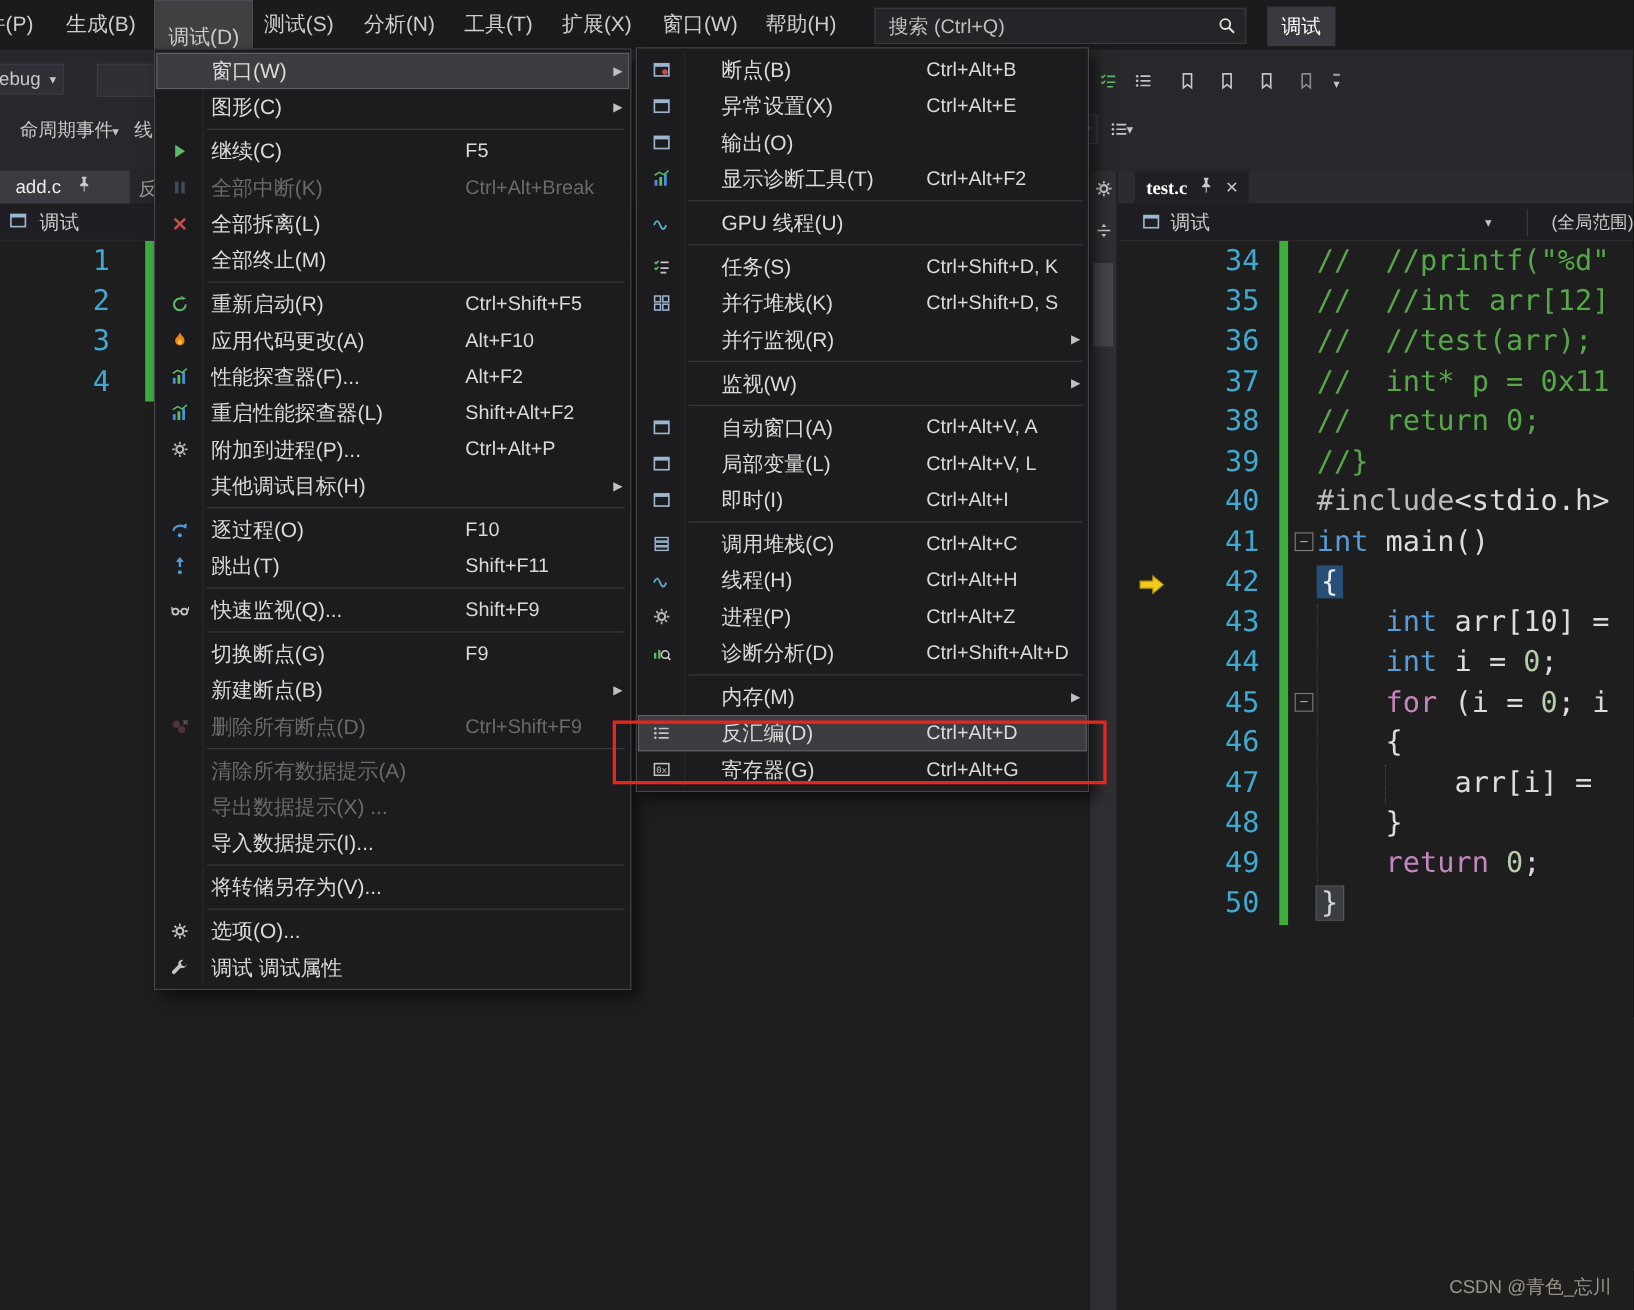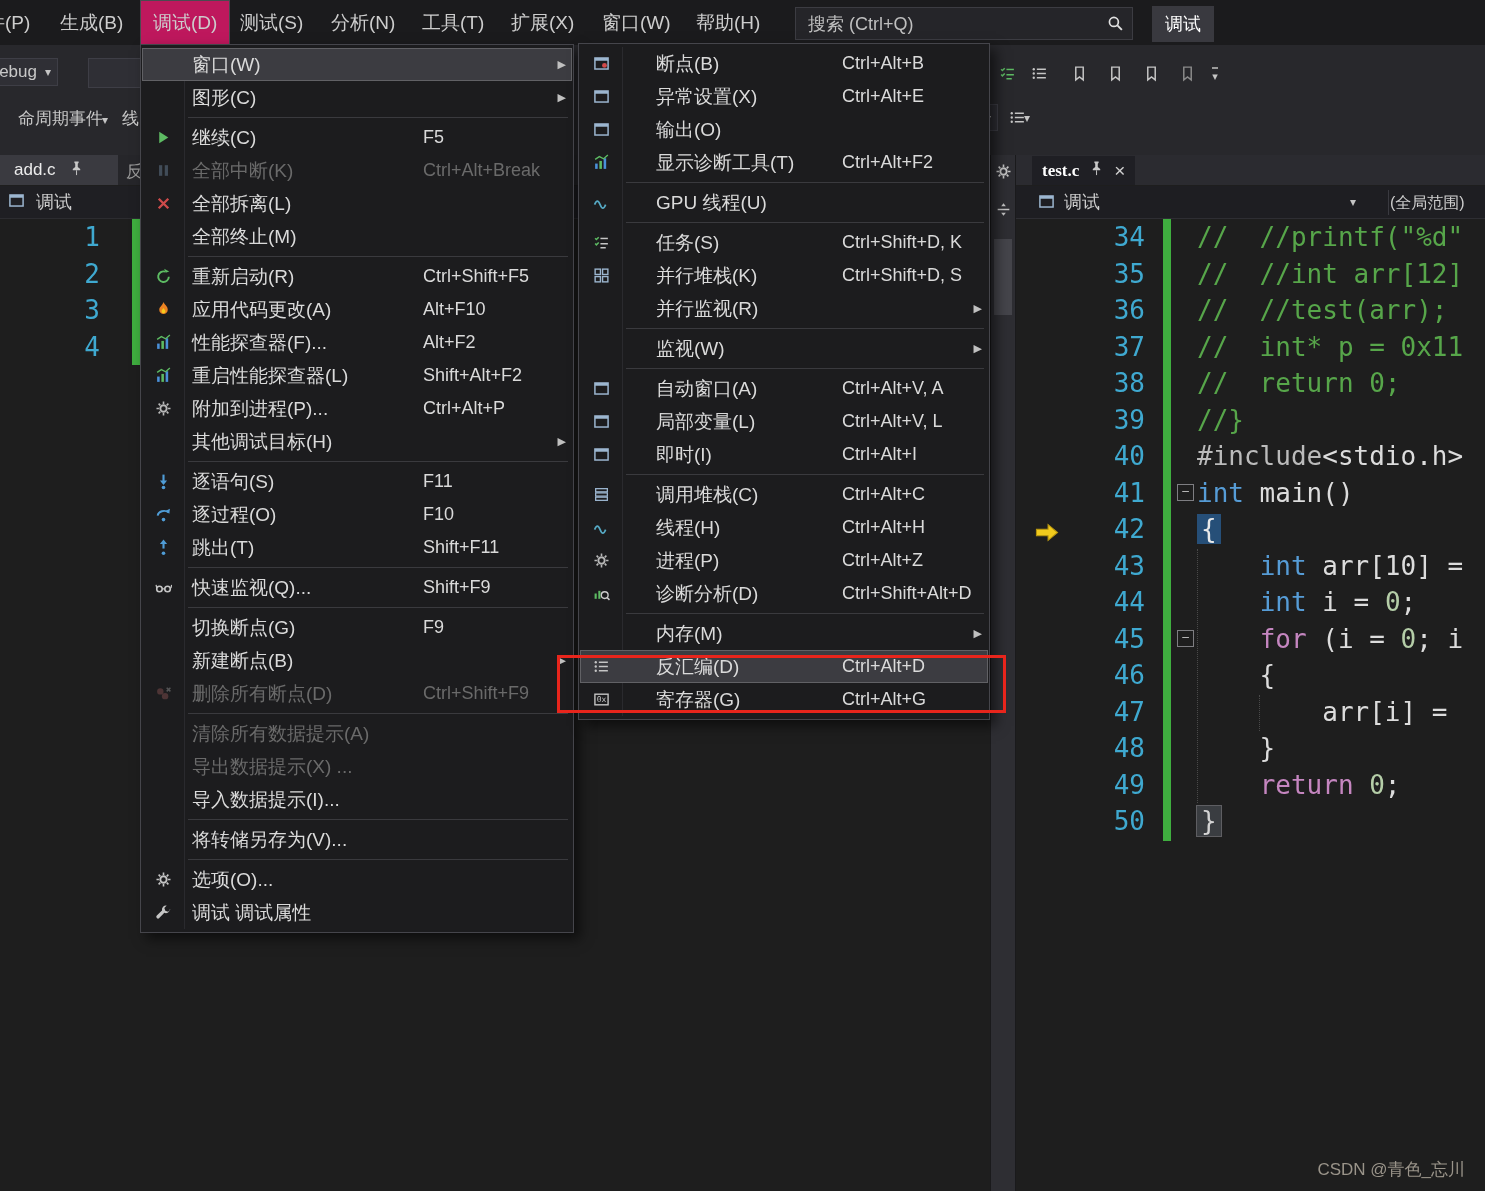--- a/index.html
+++ b/index.html
@@ -2,21 +2,21 @@
 <html><head>
 <meta charset="utf-8">
 <style>
   html,body{margin:0;padding:0;background:#0d0d0d;}
   .screen{position:relative;width:1485px;height:1191px;background:#1e1e1e;overflow:hidden;
           font-family:"Liberation Sans","DejaVu Sans",sans-serif;color:#d8d8d8;}
 
   
   #menubar{position:absolute;left:0;top:0;width:100%;height:45px;background:#1b1b1d;z-index:10;}
   .mb-item{position:absolute;top:0;height:45px;line-height:45px;font-size:19px;color:#cdcdcd;white-space:nowrap;cursor:default;}
-  .mb-item.open{background:#be185d;border:1px solid #4a4a50;border-bottom:none;padding:0 12px;line-height:43px;}
+  .mb-item.open{background:#404040;border:1px solid #4a4a50;border-bottom:none;padding:12px 12px;line-height:43px;}
   #searchbox{position:absolute;left:795px;top:7px;width:336px;height:31px;background:#252529;border:1px solid #3c3c42;display:flex;align-items:center;}
   #searchbox .txt{flex:1;padding-left:12px;font-size:18px;color:#bfbfbf;white-space:nowrap;}
   #searchbox .mag{width:34px;display:flex;justify-content:center;}
   #mode-badge{position:absolute;left:1152px;top:6px;width:62px;height:36px;background:#39393f;color:#fff;font-size:18px;display:flex;align-items:center;justify-content:center;}
 
   
   #toolbar{position:absolute;left:0;top:45px;width:100%;height:110px;background:#28282c;z-index:1;}
   .tb-box{position:absolute;background:#2f2f35;border:1px solid #3e3e46;color:#c8c8c8;font-size:17px;display:flex;align-items:center;}
   .tb-label{position:absolute;font-size:17px;color:#c8c8c8;white-space:nowrap;}
   .tbi{position:absolute;width:30px;height:30px;display:flex;align-items:center;justify-content:center;}
@@ -47,21 +47,21 @@
   #right-tabstrip{position:absolute;left:1016px;top:155px;width:469px;height:30px;background:#2b2b30;z-index:2;}
   #doc-tab{position:absolute;left:16px;top:1px;height:29px;background:#1f1f24;display:flex;align-items:center;padding:0 10px;gap:9px;}
   #doc-tab .t{font-size:17px;font-weight:bold;color:#ffffff;font-family:Liberation Serif, serif;}
   .close-x::before{content:"×";}
   .close-x{font-size:19px;color:#cfcfcf;line-height:18px;}
   #right-navbar{position:absolute;left:1016px;top:186px;width:469px;height:33px;background:#1e1e22;border-bottom:1px solid #2e2e33;box-sizing:border-box;z-index:2;}
   #right-navbar .ic{position:absolute;left:22px;top:7px;}
   #right-navbar .lbl{position:absolute;left:48px;top:0;line-height:33px;font-size:18px;color:#cccccc;}
   #right-navbar .chev{position:absolute;left:334px;top:0;line-height:33px;}
   #right-navbar .vsep{position:absolute;left:372px;top:4px;width:1px;height:25px;background:#3a3a40;}
-  #right-navbar .range{position:absolute;left:374px;width:95px;top:0;line-height:33px;text-align:left;font-size:16px;color:#cccccc;white-space:nowrap;}
+  #right-navbar .range{position:absolute;left:374px;width:95px;top:0;line-height:33px;text-align:right;font-size:16px;color:#cccccc;white-space:nowrap;}
 
   #code-area{position:absolute;left:1016px;top:219px;width:469px;height:972px;background:#1e1e1e;overflow:hidden;z-index:2;
              font-family:"DejaVu Sans Mono","Liberation Mono",monospace;font-size:26px;}
   .crow{display:flex;height:36.5px;line-height:36.5px;white-space:pre;}
   .ln{width:129px;text-align:right;color:#3fa9d0;flex:0 0 129px;}
   .lc{margin-left:52px;}
   .tok-cm{color:#57a64a;} .tok-kw{color:#569cd6;} .tok-ct{color:#c586c0;}
   .tok-nu{color:#b5cea8;} .tok-pl{color:#dcdcdc;} .tok-pp{color:#bbbbbb;text-align:center;}
   .tok-bs{background:#264f78;color:#eaeaea;padding:0 4px;}
   .tok-bm{background:#3a3d41;outline:1px solid #5e5e62;color:#d4d4d4;padding:0 4px;}
@@ -398,32 +398,20 @@
       <div class="menu-item">
         <span class="mi-icon"></span>
         <span class="mi-label">其他调试目标(H)</span>
         <span class="mi-shortcut"></span>
         <span class="mi-arrow">▶</span>
       </div>
       <div class="menu-sep"></div>
       <div class="menu-item">
         <span class="mi-icon">
           <svg width="17" height="17" viewBox="0 0 16 16" xmlns="http://www.w3.org/2000/svg">
-            <path d="M8 1.5v6.5" stroke="#4f9cd6" stroke-width="2" fill="none"></path>
-            <path d="M4.6 7L8 11.2 11.4 7z" fill="#4f9cd6"></path>
-            <circle cx="8" cy="13.6" r="1.7" fill="#4f9cd6"></circle>
-          </svg>
-        </span>
-        <span class="mi-label">逐语句(S)</span>
-        <span class="mi-shortcut">F11</span>
-        <span class="mi-arrow"></span>
-      </div>
-      <div class="menu-item">
-        <span class="mi-icon">
-          <svg width="17" height="17" viewBox="0 0 16 16" xmlns="http://www.w3.org/2000/svg">
             <path d="M2.5 9A6 5 0 0 1 12.6 6" fill="none" stroke="#4f9cd6" stroke-width="1.8"></path>
             <path d="M14 2.6l-.5 4.6-3.8-2.4z" fill="#4f9cd6"></path>
             <circle cx="8" cy="12.8" r="1.7" fill="#4f9cd6"></circle>
           </svg>
         </span>
         <span class="mi-label">逐过程(O)</span>
         <span class="mi-shortcut">F10</span>
         <span class="mi-arrow"></span>
       </div>
       <div class="menu-item">

